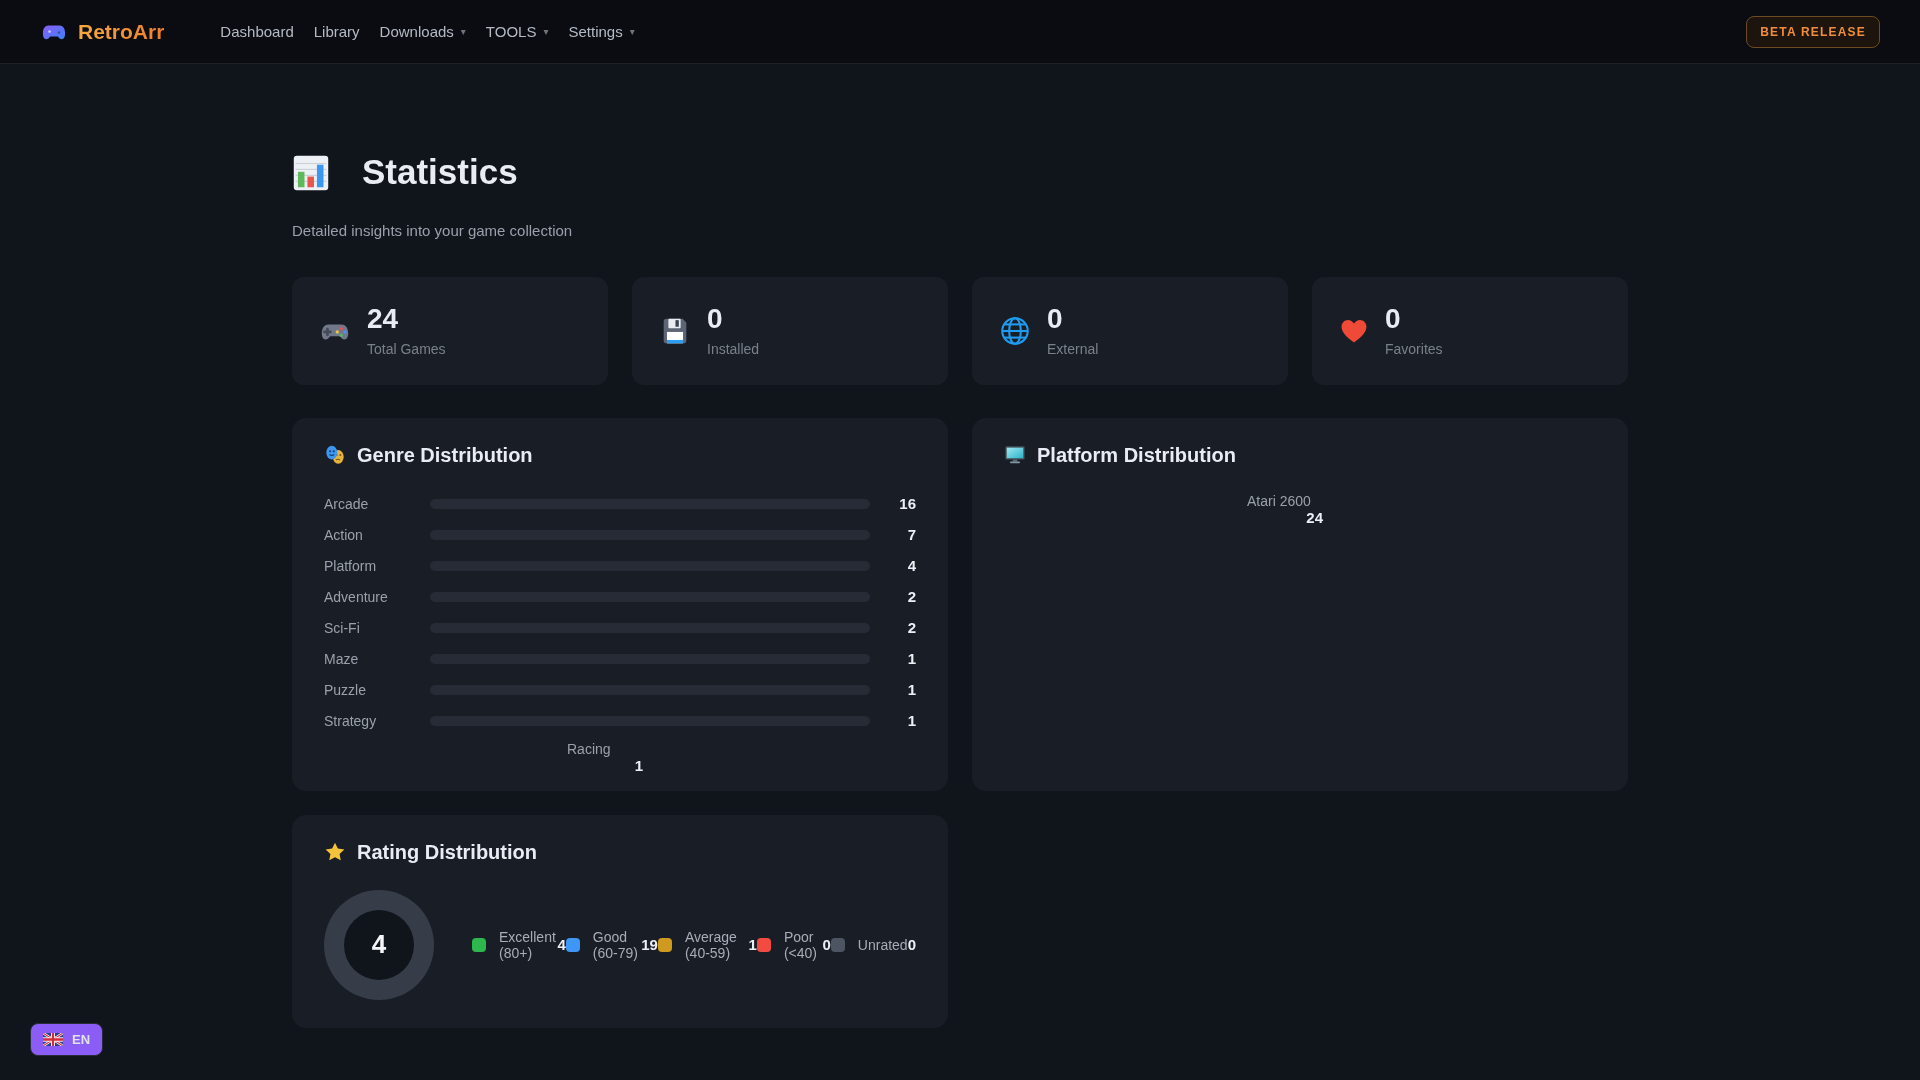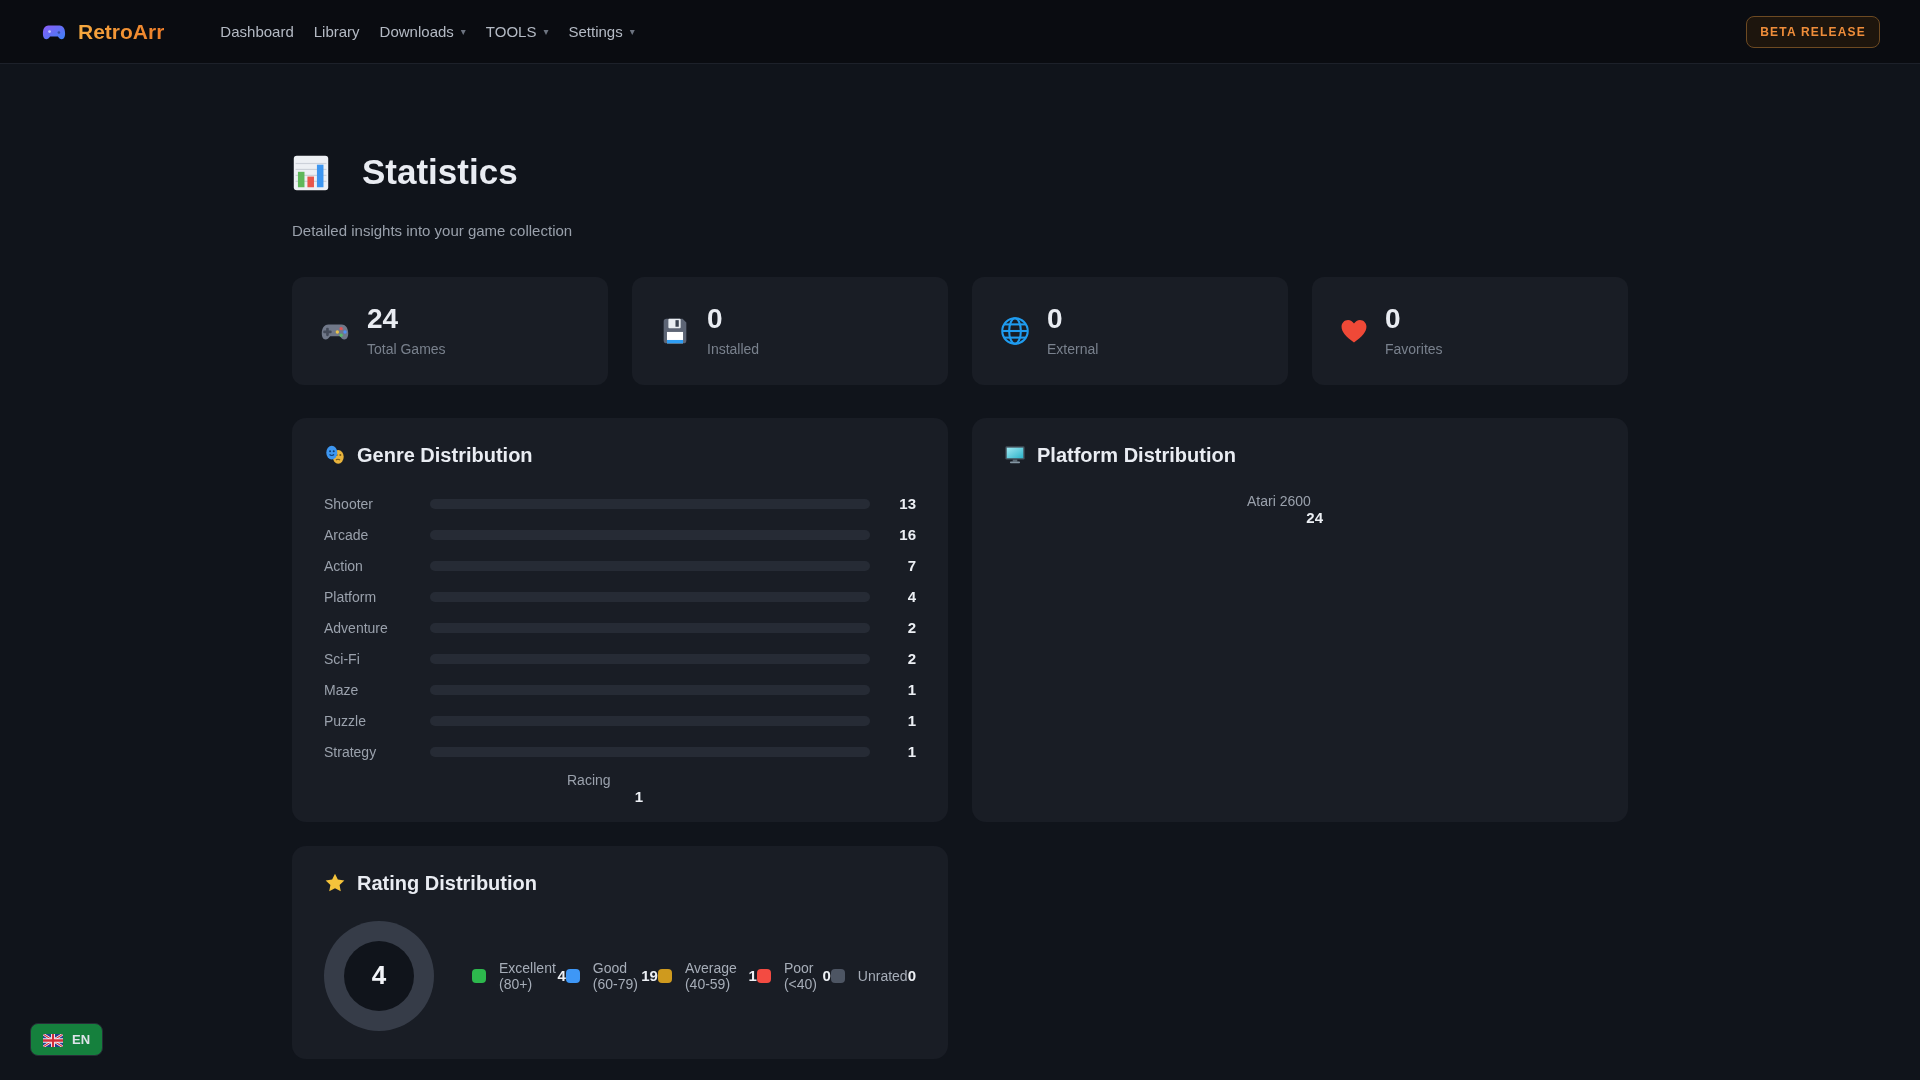--- a/index.html
+++ b/index.html
@@ -78,22 +78,22 @@
   }
   .legend { flex: 1; display: flex; }
   .legend-row { display: flex; align-items: center; height: 30px; }
   .legend-swatch { width: 14px; height: 14px; border-radius: 4px; margin-right: 13px; flex: none; }
   .legend-label { font-size: 14px; color: #a6adb8; flex: 1; }
   .legend-value { font-size: 15px; font-weight: bold; color: #eceff4; }
 
   
   .lang-pill {
     position: fixed; left: 30px; bottom: 24px;
-    background: #15803d; border: 1px solid #272d37; border-radius: 8px;
-    padding: 8px 12px; display: flex; align-items: flex-end; gap: 9px; cursor: pointer;
+    background: #8b5cf6; border: 1px solid #272d37; border-radius: 8px;
+    padding: 8px 12px; display: flex; align-items: center; gap: 9px; cursor: pointer;
   }
   .lang-code { font-size: 13px; font-weight: bold; color: #dee3ea; }
   .flag { width: 20px; height: 13px; border-radius: 2px; overflow: hidden; display: flex; flex: none; }
 </style>
 </head>
 <body>
 
 <header class="navbar">
   <div class="brand">
     <span style="display:flex">
@@ -235,25 +235,20 @@
             <ellipse cx="8.5" cy="9.5" rx="6" ry="7.5" fill="#3d96f0"></ellipse>
             <circle cx="6.6" cy="8" r="1.1" fill="#0f3d73"></circle>
             <circle cx="10.6" cy="8" r="1.1" fill="#0f3d73"></circle>
             <path d="M6 11.5 q2.4 2 5 0" stroke="#0f3d73" stroke-width="1.2" fill="none"></path>
           </svg>
         </span>
         <span>Genre Distribution</span>
       </div>
 
       <div class="bar-row">
-        <span class="bar-label">Shooter</span>
-        <span class="bar-track"><span class="bar-fill" style="width: 100%; background: linear-gradient(90deg, rgb(238, 140, 58), rgb(248, 192, 92));"></span></span>
-        <span class="bar-value">13</span>
-      </div>
-      <div class="bar-row">
         <span class="bar-label">Arcade</span>
         <span class="bar-track"><span class="bar-fill" style="width: 92.3077%; background: linear-gradient(90deg, rgb(238, 140, 58), rgb(248, 192, 92));"></span></span>
         <span class="bar-value">16</span>
       </div>
       <div class="bar-row">
         <span class="bar-label">Action</span>
         <span class="bar-track"><span class="bar-fill" style="width: 53.8462%; background: linear-gradient(90deg, rgb(238, 140, 58), rgb(248, 192, 92));"></span></span>
         <span class="bar-value">7</span>
       </div>
       <div class="bar-row">

